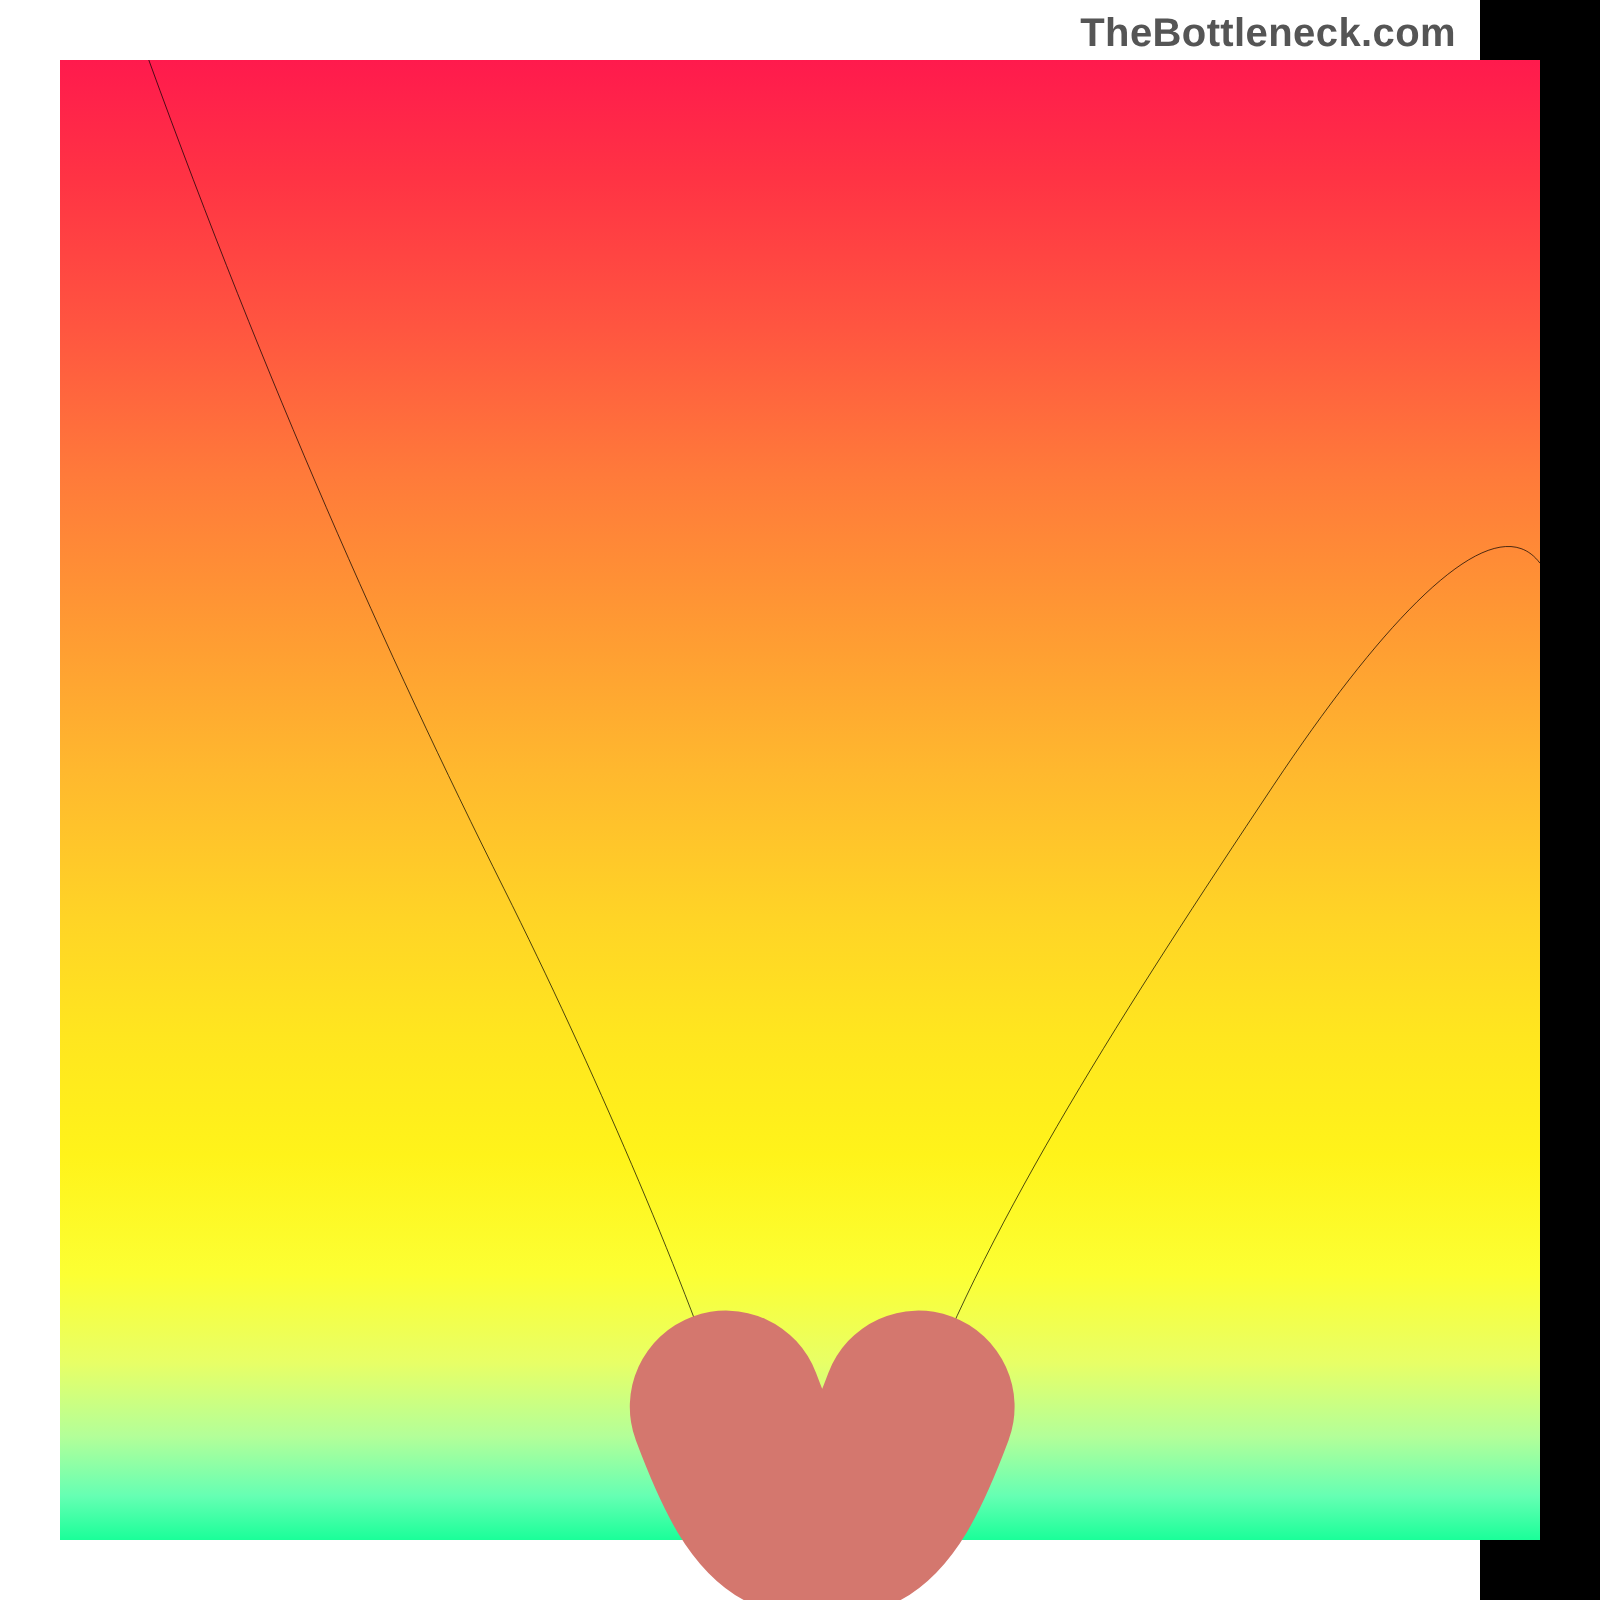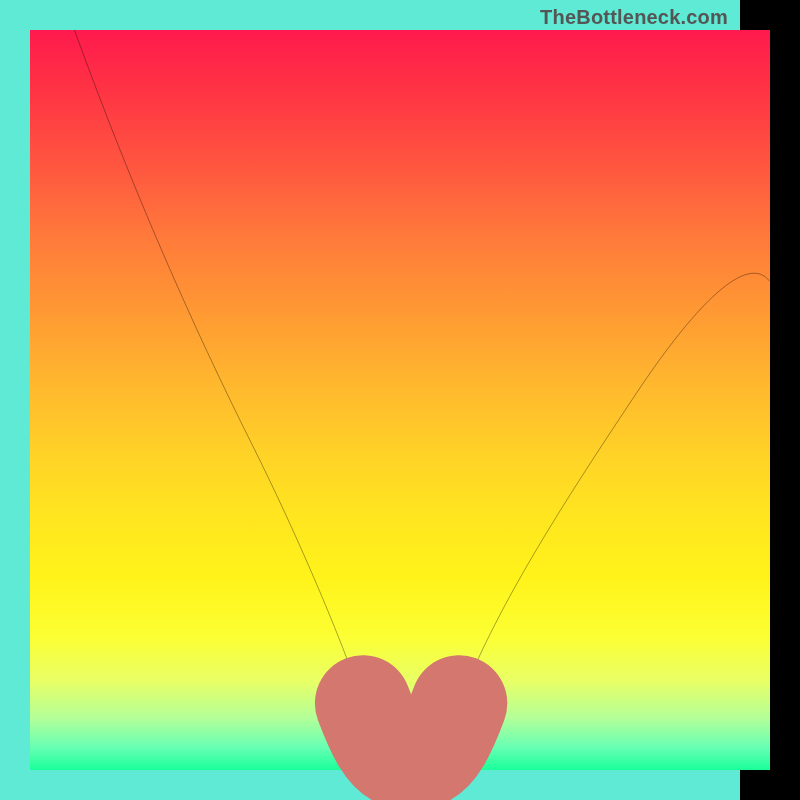--- a/index.html
+++ b/index.html
@@ -1,21 +1,21 @@
 <!DOCTYPE html>
 <html><head>
 <meta charset="utf-8">
 <style>
   * { margin: 0; padding: 0; box-sizing: border-box; }
   html, body { width: 800px; height: 800px; overflow: hidden; background: #000; }
   .frame {
     position: relative;
     width: 740px;
     height: 800px;
-    background: #5eead4;
+    background: #ffffff;
   }
   .plot-area {
     position: absolute;
     left: 30px;
     top: 30px;
     width: 740px;
     height: 740px;
     background: linear-gradient(to bottom,
       #ff1a4d 0%,
       #ff3344 8%,

